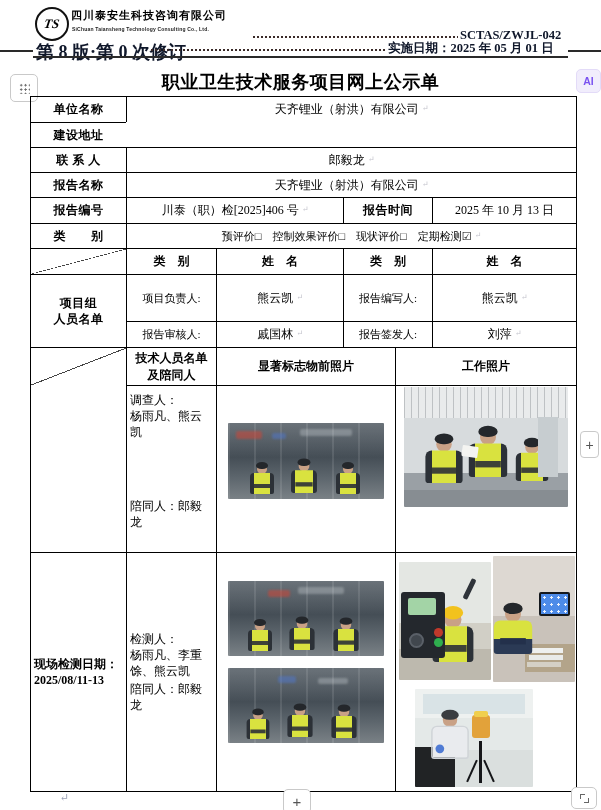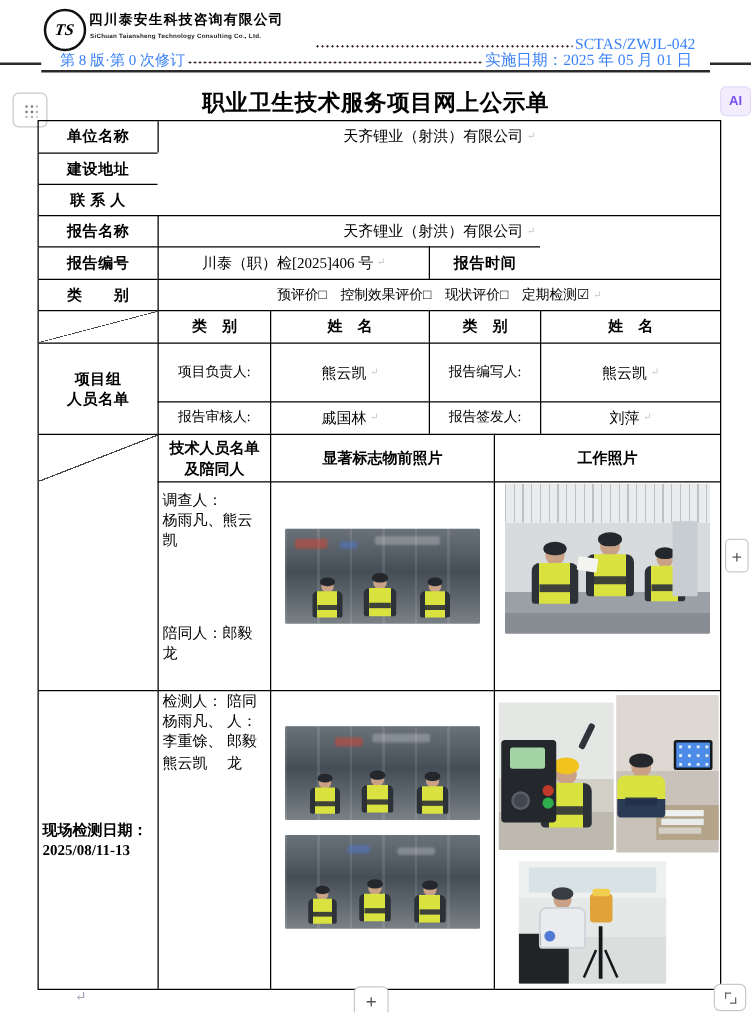--- a/index.html
+++ b/index.html
@@ -9,23 +9,23 @@
 
   
   .logo{left:35px;top:7px;width:30px;height:30px;border:2.5px solid #111;border-radius:50%;
         display:flex;align-items:center;justify-content:center;font:italic bold 13px "Liberation Serif",serif;}
   .logo span{transform:skewX(-8deg);}
   .co-cn{left:71px;top:8px;font-family:"Liberation Sans",sans-serif;font-weight:bold;font-size:11px;letter-spacing:1px;}
   .co-en{left:72px;top:26px;font-family:"Liberation Sans",sans-serif;font-size:5px;font-weight:bold;color:#222;letter-spacing:.2px;}
   .leader{height:2px;background-image:radial-gradient(circle,#3a2a28 .8px,transparent 1px);background-size:4px 2px;background-repeat:repeat-x;}
   .l1{left:252px;top:36px;width:206px;}
   .l2{left:150px;top:49px;width:236px;}
-  .maroon{color:#3b82f6;font-weight:normal;text-align:center;}
+  .maroon{color:#0f172a;font-weight:bold;text-align:center;}
   .doc-code{left:460px;top:28px;font-size:12.5px;}
-  .rev{left:48px;top:40px;font-size:12px;}
+  .rev{left:36px;top:40px;font-size:18px;}
   .impl{left:388px;top:40px;font-size:12.5px;}
   .hr-main{left:33px;top:56px;width:535px;height:2px;background:#2a2a2a;}
   .hr-l{left:0;top:50px;width:33px;height:2px;background:#2a2a2a;}
   .hr-r{left:568px;top:50px;width:33px;height:2px;background:#2a2a2a;}
 
   
   .chip{background:#fff;border:1px solid #c9c9c9;border-radius:5px;display:flex;align-items:center;justify-content:center;
         font-family:"Liberation Sans",sans-serif;color:#555;cursor:pointer;box-sizing:border-box;}
   .grip{left:10px;top:74px;width:28px;height:28px;}
   .dots{width:11px;height:11px;background-image:radial-gradient(#6b6b6b 1px,transparent 1.2px);background-size:4.4px 4.4px;}
@@ -54,21 +54,21 @@
         font-size:12px;line-height:1.35;overflow:hidden;}
   .bl0{border-left:none;} .bt0{border-top:none;}
   .lab{font-weight:bold;letter-spacing:.5px;}
   .head{font-weight:bold;}
   .pre{white-space:pre-line;}
   .small{font-size:11px;}
   .diag{background:linear-gradient(to bottom right,transparent 49.4%,#444 49.4%,#444 50.8%,transparent 50.8%);}
   .pm::after{content:"↵";color:#c3c3cc;font-size:8px;margin-left:3px;}
   .vcol{flex-direction:column;align-items:flex-start;justify-content:flex-start;text-align:left;padding:6px 3px;}
   .vcol .comp{margin-top:auto;margin-bottom:16px;}
-  .vmid{flex-direction:row;align-items:flex-start;justify-content:center;text-align:left;padding:0 3px;gap:2px;}
+  .vmid{flex-direction:column;align-items:flex-start;justify-content:center;text-align:left;padding:0 3px;gap:2px;}
   .datec{justify-content:flex-start;text-align:left;padding-left:3px;font-weight:bold;}
   .pcell{flex-direction:column;justify-content:flex-start;}
 
   
   .ph{position:relative;overflow:hidden;border-radius:1px;flex:none;}
   .glass{background:linear-gradient(180deg,#525b63 0%,#454e56 45%,#5d666d 72%,#7a8186 100%);}
   .glass::before{content:"";position:absolute;inset:0;
      background:repeating-linear-gradient(90deg,rgba(255,255,255,.10) 0 2px,rgba(255,255,255,0) 2px 26px),
                 linear-gradient(180deg,rgba(255,255,255,.14),rgba(255,255,255,0) 45%);}
   .smear{position:absolute;filter:blur(1px);border-radius:2px;}
@@ -145,27 +145,29 @@
   <div class="abs title">职业卫生技术服务项目网上公示单</div>
 
   <div class="abs tbl">
     <div class="sec secA">
       <div class="cell lab bl0 bt0" style="grid-area:1/1/2/2">单位名称</div>
       <div class="cell bt0 pm" style="grid-area:1/2/2/6">天齐锂业（射洪）有限公司</div>
 
       <div class="cell lab bl0" style="grid-area:2/1/3/2">建设地址</div>
 
       <div class="cell lab bl0" style="grid-area:3/1/4/2">联 系 人</div>
+      <div class="cell pm" style="grid-area:3/2/4/6">郎毅龙</div>
 
       <div class="cell lab bl0" style="grid-area:4/1/5/2">报告名称</div>
       <div class="cell pm" style="grid-area:4/2/5/6">天齐锂业（射洪）有限公司</div>
 
       <div class="cell lab bl0" style="grid-area:5/1/6/2">报告编号</div>
       <div class="cell pm" style="grid-area:5/2/6/4">川泰（职）检[2025]406 号</div>
       <div class="cell lab" style="grid-area:5/4/6/5">报告时间</div>
+      <div class="cell" style="grid-area:5/5/6/6">2025 年 10 月 13 日</div>
 
       <div class="cell lab bl0" style="grid-area:6/1/7/2">类　　别</div>
       <div class="cell small pm" style="grid-area:6/2/7/6">预评价□　控制效果评价□　现状评价□　定期检测☑</div>
 
       <div class="cell bl0 diag" style="grid-area:7/1/8/2"></div>
       <div class="cell head" style="grid-area:7/2/8/3">类　别</div>
       <div class="cell head" style="grid-area:7/3/8/4">姓　名</div>
       <div class="cell head" style="grid-area:7/4/8/5">类　别</div>
       <div class="cell head" style="grid-area:7/5/8/6">姓　名</div>
 

